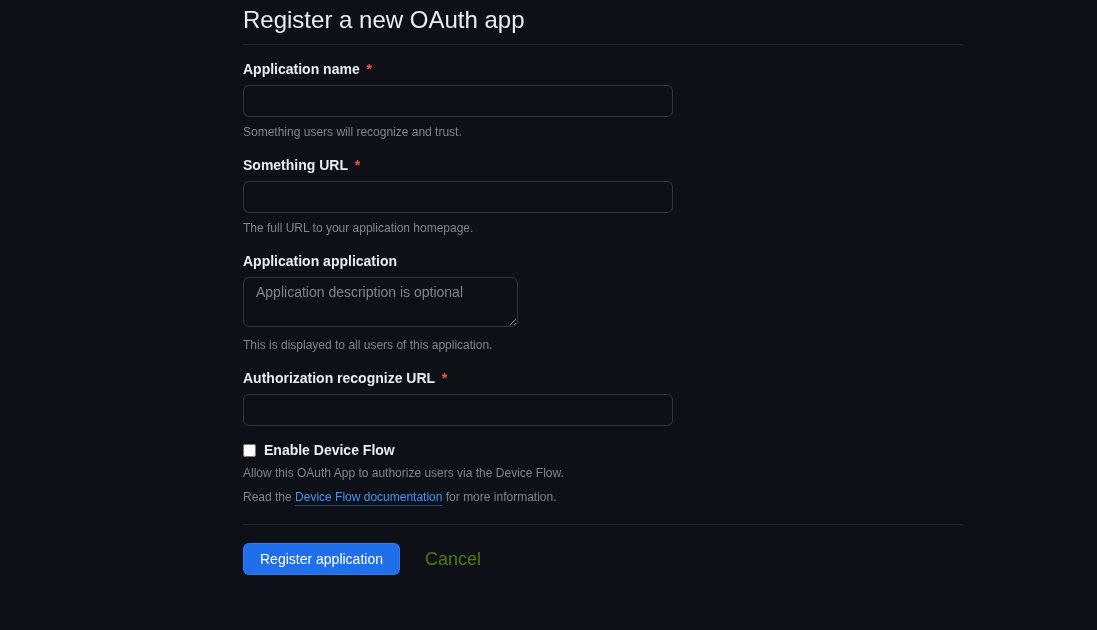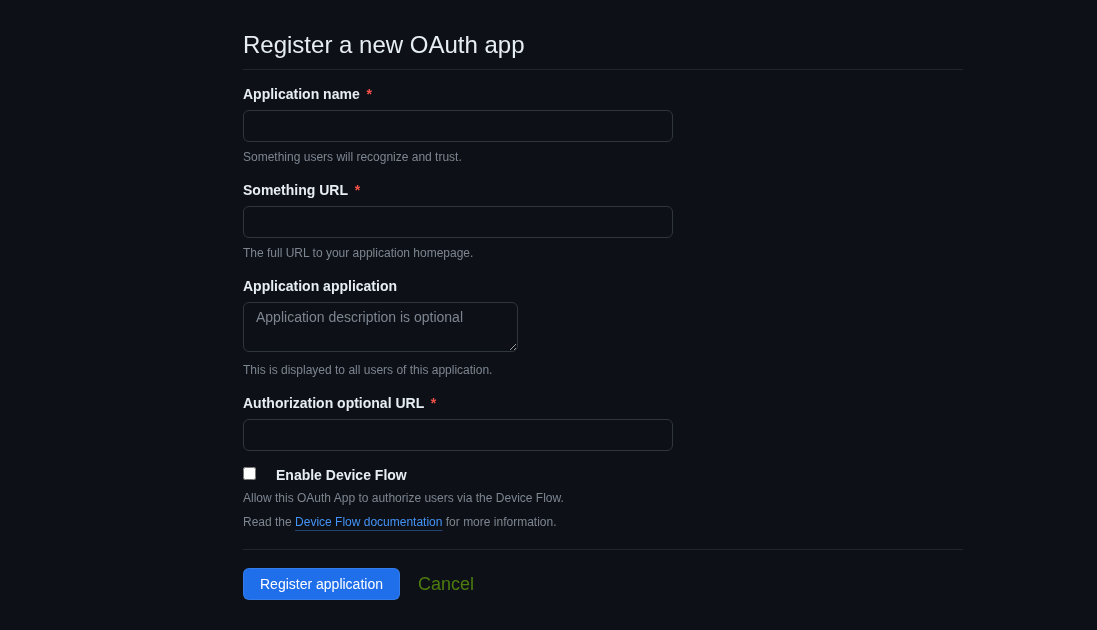--- a/index.html
+++ b/index.html
@@ -8,21 +8,21 @@
     color: #e6edf3;
     font-family: -apple-system, BlinkMacSystemFont, "Segoe UI", Helvetica, Arial, sans-serif;
     font-size: 14px;
     width: 1097px;
     height: 630px;
     overflow: hidden;
   }
   .container {
     width: 720px;
     margin-left: 243px;
-    padding-top: 31px;
+    padding-top: 6px;
   }
   .page-title {
     font-size: 24px;
     font-weight: 400;
     color: #e6edf3;
     padding-bottom: 10px;
     border-bottom: 1px solid #21262d;
     margin-bottom: 16px;
   }
   .form-group {
@@ -75,42 +75,43 @@
     color: #4493f8;
     text-decoration: none;
   }
   .help-link.underline {
     text-decoration: underline;
     text-underline-offset: 4px;
     text-decoration-color: rgba(68,147,248,0.4);
   }
   .checkbox-row {
     display: flex;
-    gap: 20px;
+    align-items: center;
+    gap: 8px;
     margin-bottom: 4px;
   }
   .checkbox-row input[type="checkbox"] {
     width: 13px;
     height: 13px;
     accent-color: #1f6feb;
   }
   .checkbox-label {
     font-weight: 600;
     font-size: 14px;
     color: #e6edf3;
   }
   .divider {
     border: none;
     border-top: 1px solid #21262d;
     margin: 18px 0;
   }
   .actions {
     display: flex;
     align-items: center;
-    gap: 18px;
+    gap: 25px;
   }
   .btn-primary {
     background: #1f6feb;
     color: #ffffff;
     border: 1px solid rgba(240,246,252,0.1);
     border-radius: 6px;
     padding: 7px 16px;
     font-size: 14px;
     font-weight: 500;
     cursor: pointer;
@@ -147,21 +148,21 @@
   </div>
 
   <div class="form-group">
     <label class="form-label">Application application</label>
     <textarea class="textarea-input" placeholder="Application description is optional" style=""></textarea>
     <div class="help-text">This is displayed to all users of this application.</div>
   </div>
 
   <div class="form-group">
     <label class="form-label">
-      <span>Authorization optional URL</span>
+      <span>Authorization recognize URL</span>
       <span class="required">*</span>
     </label>
     <input type="text" class="text-input" style="">
   </div>
 
   <div class="form-group">
     <div class="checkbox-row">
       <input type="checkbox" style="">
       <span class="checkbox-label">Enable Device Flow</span>
     </div>

